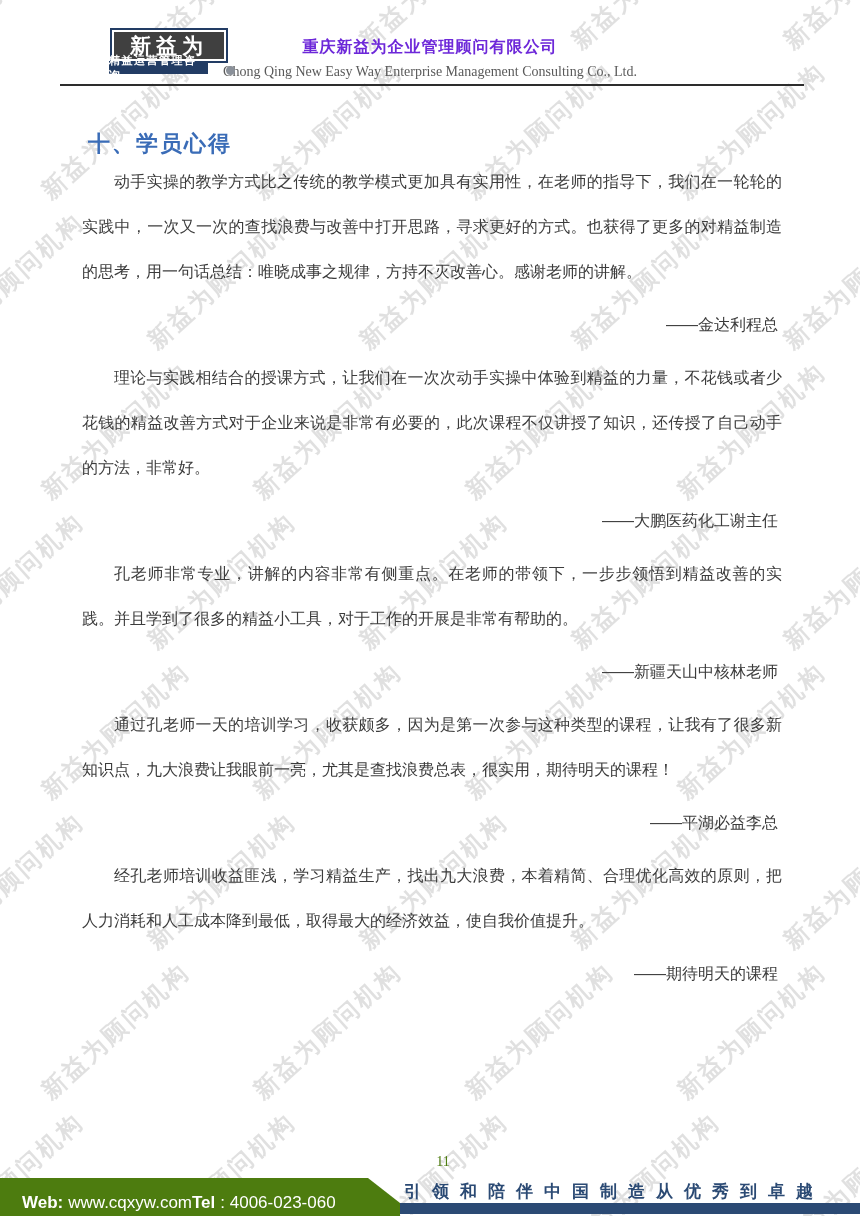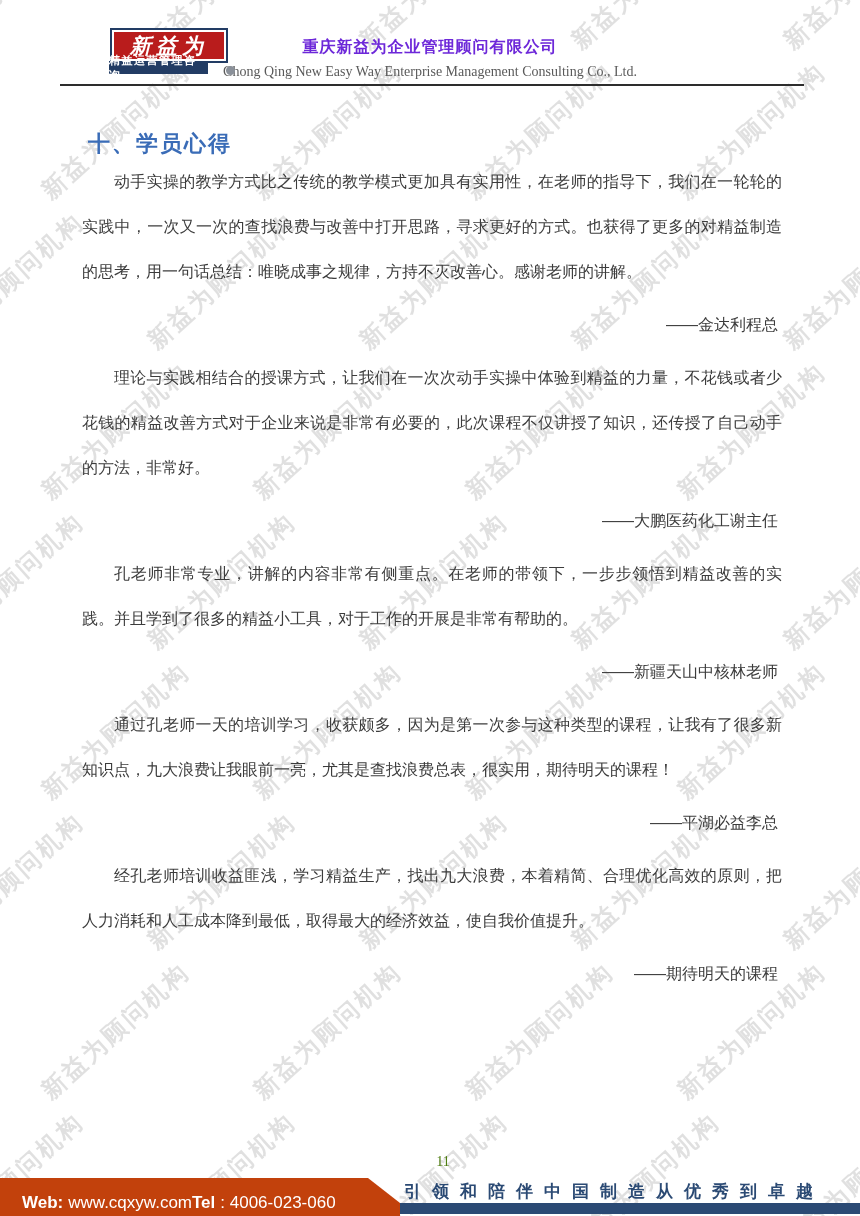--- a/index.html
+++ b/index.html
@@ -16,25 +16,24 @@
   .wm-layer{position:absolute;inset:0;z-index:0;pointer-events:none;}
   .wm{
     position:absolute;
     transform:rotate(-42deg);
     font-size:24px;color:#9b9b9b;opacity:.30;
     letter-spacing:3px;white-space:nowrap;font-weight:bold;
   }
   
   .logo-box{
     position:absolute;left:112px;top:30px;width:110px;height:27px;
-    background:#b91c1c;border:2px solid #ffffff;box-shadow:0 0 0 2px #223c64;
+    background:#404040;border:2px solid #ffffff;box-shadow:0 0 0 2px #223c64;
     display:flex;align-items:center;justify-content:center;
     color:#ffffff;font-weight:bold;font-size:21px;letter-spacing:5px;
     z-index:3;
-    font-style:italic;
   }
   .logo-strip{
     position:absolute;left:109px;top:61px;width:99px;height:13px;
     background:#223c64;color:#ffffff;font-size:11px;font-weight:bold;
     letter-spacing:1.5px;display:flex;align-items:center;justify-content:center;
     z-index:3;
   }
   .logo-dot{
     position:absolute;left:226px;top:66px;width:9px;height:9px;border-radius:50%;
     background:#8a9099;z-index:3;
@@ -65,21 +64,21 @@
   .t-text{margin:4px;line-height:45px;text-align:justify;text-indent:2em;}
   .t-author{margin:8px;line-height:45px;text-align:right;}
   
   .page-num{
     position:absolute;left:0;right:0;top:1154px;text-align:center;
     font-family:"Liberation Serif","DejaVu Serif",serif;
     font-size:14px;color:#4d7c0f;z-index:2;margin-left:26px;
   }
   .footer-left{
     position:absolute;left:0;top:1178px;width:400px;height:38px;
-    background:#c2410c;z-index:4;color:#ffffff;
+    background:#4d7c0f;z-index:4;color:#ffffff;
     clip-path:polygon(0 0,92% 0,100% 66%,100% 100%,0 100%);
   }
   .footer-left-text{position:absolute;left:22px;top:15px;font-size:17px;white-space:nowrap;}
   .f-bold{font-weight:bold;}
   .f-sp{margin-left:5px;}
   .slogan-strip{
     position:absolute;left:396px;right:0;top:1203px;height:11px;
     background:#2b4a74;z-index:3;
   }
   .slogan{

